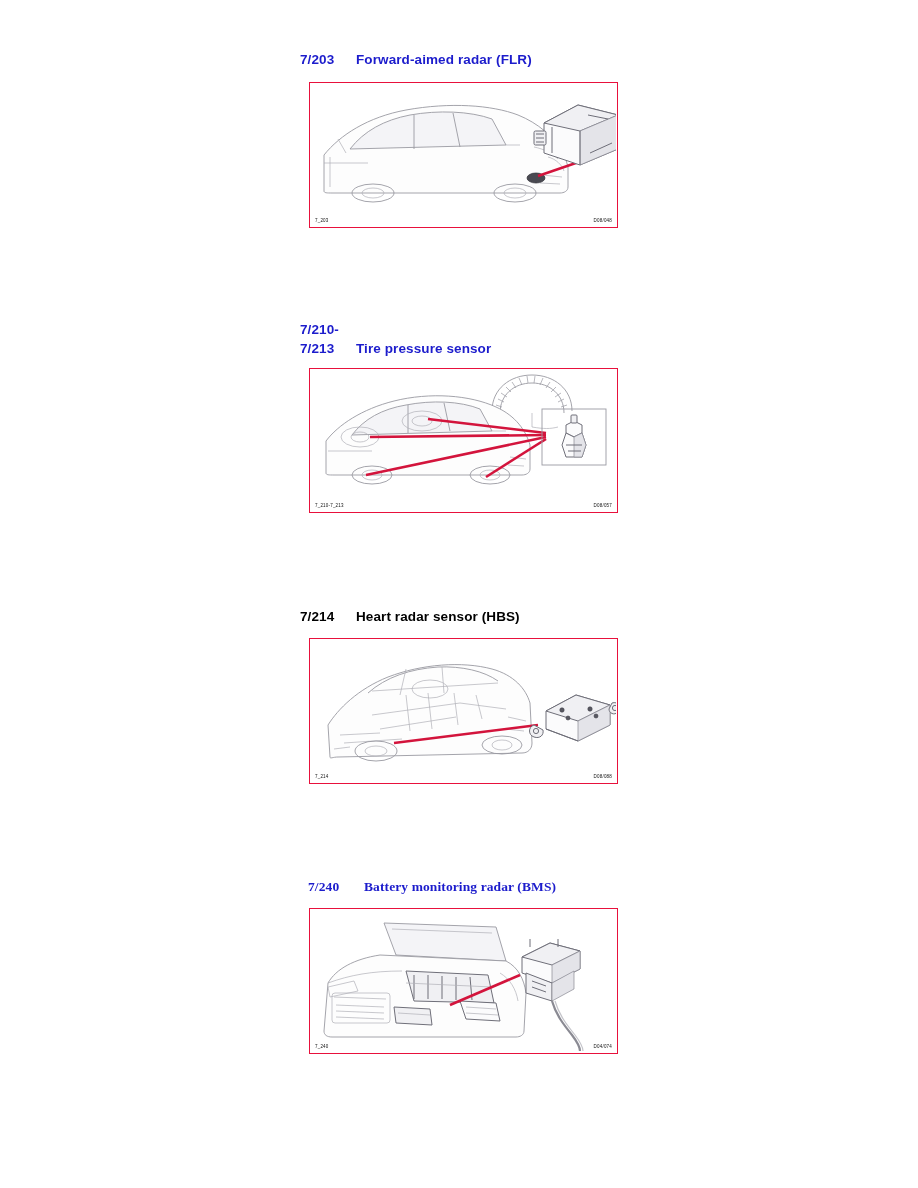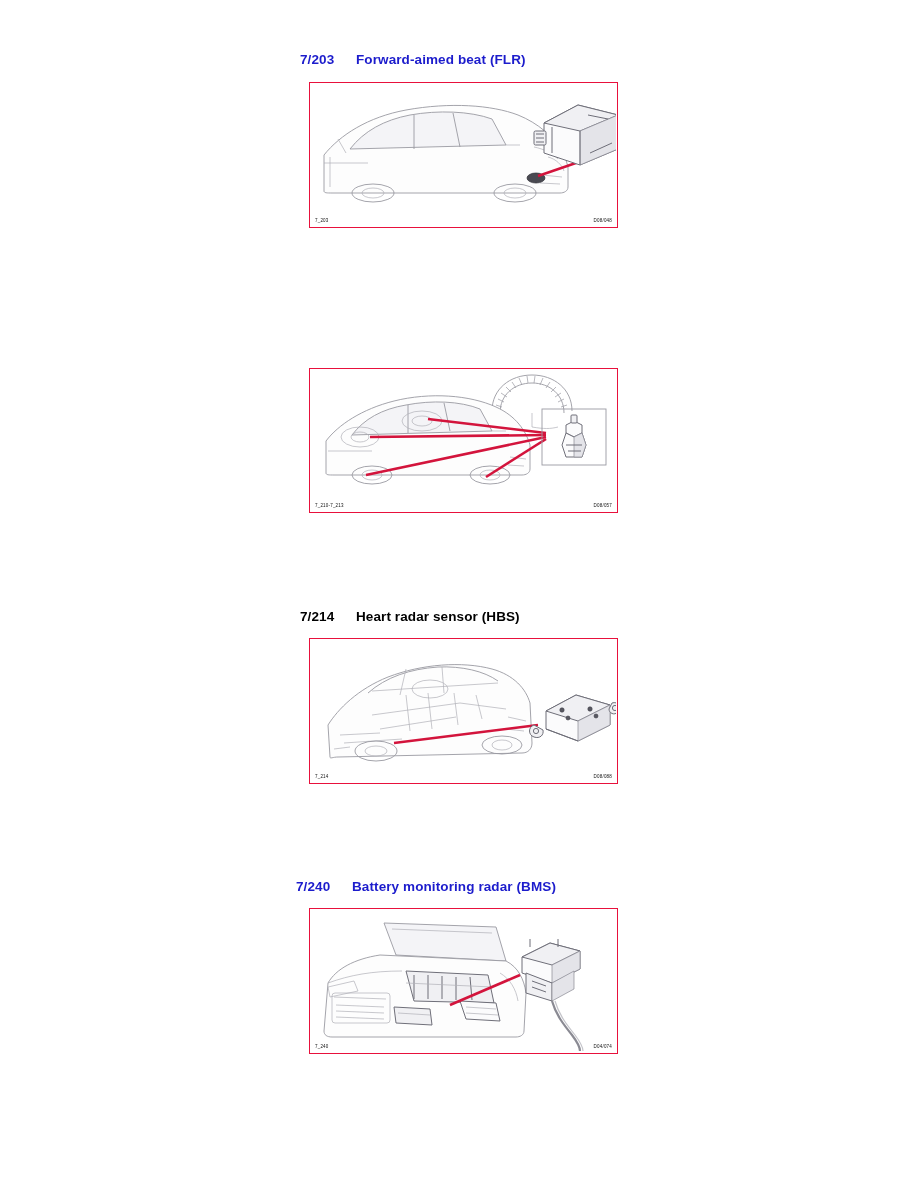--- a/index.html
+++ b/index.html
@@ -78,21 +78,21 @@
   .dark { fill: #585861; stroke: #3e3e46; stroke-width: 0.6; }
 </style>
 </head>
 <body>
 
 <div class="page">
 
   <div class="section" style="left:300px; top:52px;">
     <div class="heading blue heading-row">
       <span class="num">7/203</span>
-      <span class="label">Forward-aimed beat (FLR)</span>
+      <span class="label">Forward-aimed radar (FLR)</span>
     </div>
   </div>
 
   <div class="fig" style="left:309px; top:82px; width:309px; height:146px;">
     <svg width="306" height="143" viewBox="0 0 306 143">
 
       <g>
         <path class="fillbody" d="M14,108 L14,72 C30,52 58,34 96,27 C140,19 182,22 208,32 C228,40 244,54 254,70 L258,84 L258,104 C258,108 254,110 250,110 L22,110 C17,110 14,110 14,108 Z"></path>
         <path class="glass" d="M40,66 C54,48 74,37 100,32 C128,27 160,28 182,36 L196,62 Z"></path>
         <path class="ln" d="M104,32 L104,66"></path>
@@ -126,20 +126,27 @@
         <path class="ln-dark" d="M4,37 L12,37 M4,41 L12,41 M4,45 L12,45"></path>
         <path class="ln-dark" d="M56,18 L76,22"></path>
         <path class="ln-dark" d="M58,56 L80,46"></path>
         <path class="ln-dark" d="M20,30 L20,56"></path>
       </g>
     </svg>
     <div class="fig-code left">7_203</div>
     <div class="fig-code right">D08/048</div>
   </div>
 
+  <div class="section" style="left:300px; top:322px;">
+    <div class="heading blue">7/210-</div>
+    <div class="heading blue heading-row" style="margin-top:4px;">
+      <span class="num">7/213</span>
+      <span class="label">Tire pressure sensor</span>
+    </div>
+  </div>
 
   <div class="fig" style="left:309px; top:368px; width:309px; height:145px;">
     <svg width="306" height="142" viewBox="0 0 306 142">
 
       <g transform="translate(176,2)">
         <path class="ln" d="M6,40 C6,18 24,4 46,4 C68,4 86,18 86,40"></path>
         <path class="ln" d="M14,42 C14,24 28,12 46,12 C64,12 78,24 78,42"></path>
         <g stroke="#9a9aa2" stroke-width="0.7" fill="none">
           <path d="M10,34 L16,36"></path>
             <path d="M12,28 L18,31"></path>
@@ -252,21 +259,21 @@
         <path class="part2" d="M84,18 C90,16 94,22 90,27 C86,31 81,28 81,24 Z"></path>
         <circle cx="8" cy="46" r="2.6" class="ln-dark" fill="#ffffff"></circle>
         <circle cx="87" cy="23" r="2.6" class="ln-dark" fill="#ffffff"></circle>
         <path class="ln-dark" d="M18,44 L50,56"></path>
       </g>
     </svg>
     <div class="fig-code left">7_214</div>
     <div class="fig-code right">D08/088</div>
   </div>
 
-  <div class="section" style="left:296px; top:879px;">
+  <div class="section" style="left:308px; top:879px;font-family:Liberation Serif, serif;">
     <div class="heading blue heading-row">
       <span class="num">7/240</span>
       <span class="label">Battery monitoring radar (BMS)</span>
     </div>
   </div>
 
   <div class="fig" style="left:309px; top:908px; width:309px; height:146px;">
     <svg width="306" height="143" viewBox="0 0 306 143">
 
       <g>

